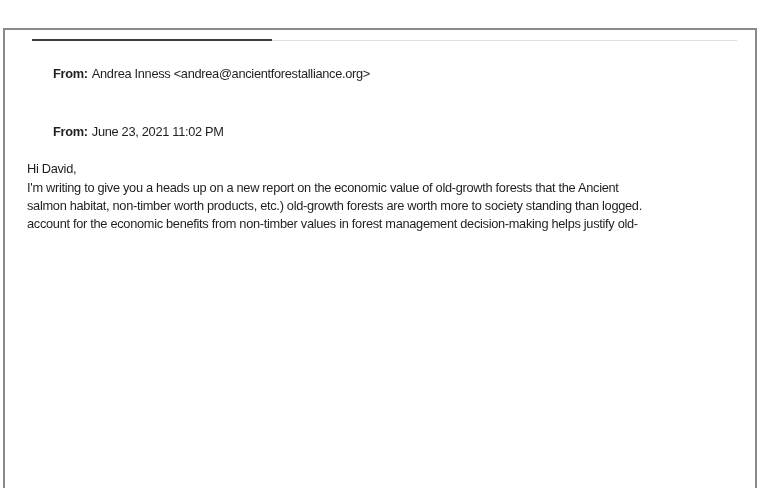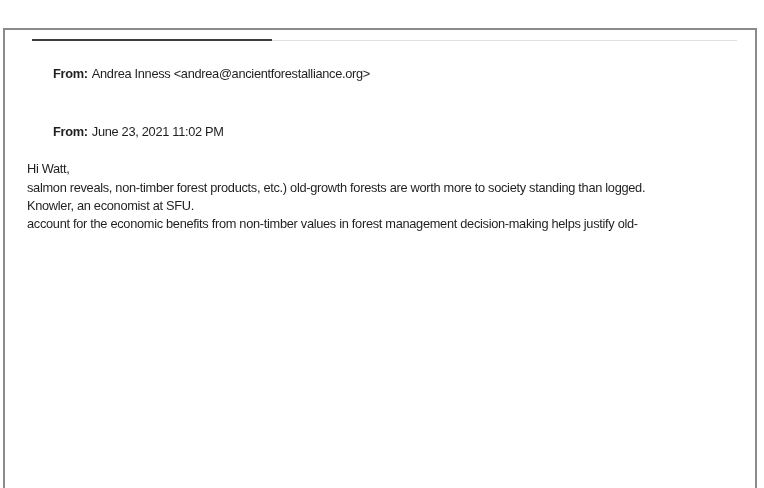--- a/index.html
+++ b/index.html
@@ -75,21 +75,21 @@
     <div>
       <div class="hline">
         <span class="hlabel">From:</span><span class="hvalue">Andrea Inness &lt;andrea@ancientforestalliance.org&gt;</span>
       </div>
       <div class="hline">
         <span class="hlabel">From:</span><span class="hvalue">June 23, 2021 11:02 PM</span>
       </div>
     </div>
 
     <div>
-      <div class="bline">Hi Watt,</div>
-      <div class="bline">salmon reveals, non-timber forest products, etc.) old-growth forests are worth more to society standing than logged.</div>
-      <div class="bline">Knowler, an economist at SFU.</div>
+      <div class="bline">Hi David,</div>
+      <div class="bline">I'm writing to give you a heads up on a new report on the economic value of old-growth forests that the Ancient</div>
+      <div class="bline">salmon habitat, non-timber worth products, etc.) old-growth forests are worth more to society standing than logged.</div>
       <div class="bline">account for the economic benefits from non-timber values in forest management decision-making helps justify old-</div>
 
     </div>
 
   </div>
 </div>
 
 </body></html>

